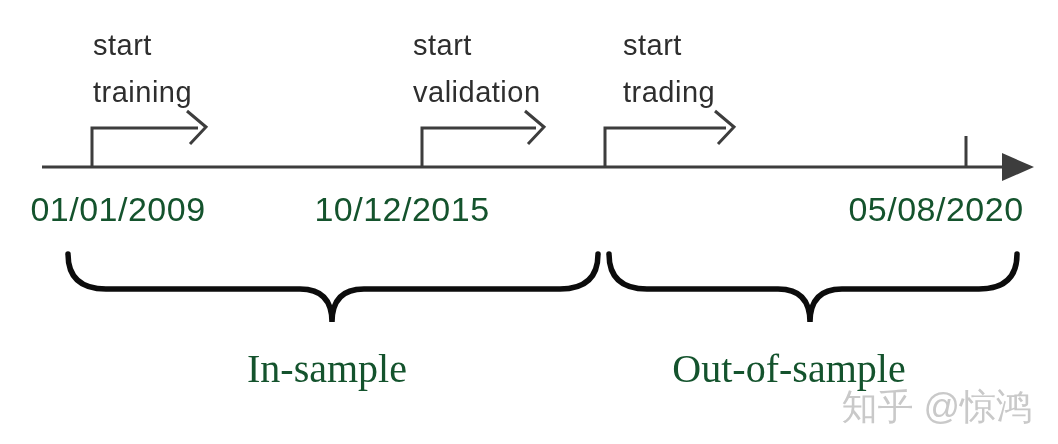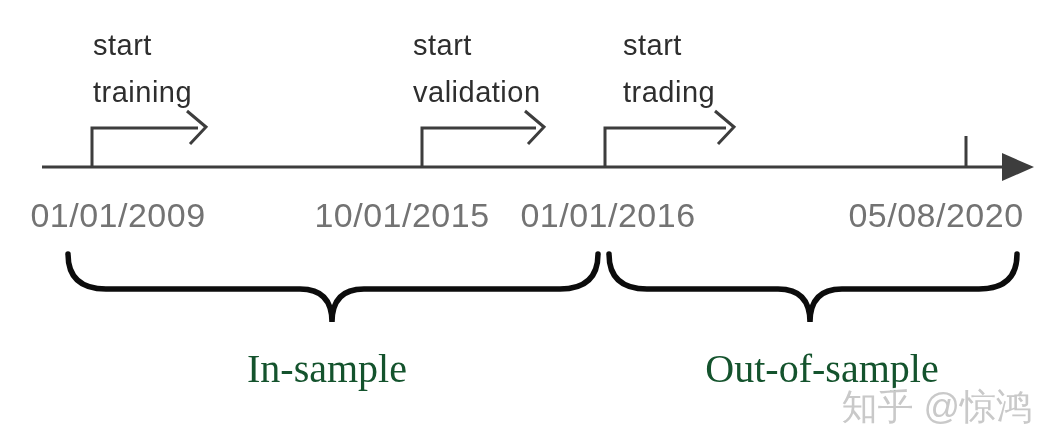--- a/index.html
+++ b/index.html
@@ -15,24 +15,24 @@
   .start-label {
     position: absolute;
     font-size: 29px;
     line-height: 47px;
     color: #2e2e2e;
     white-space: pre-line;
     letter-spacing: 0.5px;
   }
   .date-label {
     position: absolute;
-    top: 196px;
+    top: 190px;
     transform: translateX(-50%);
     font-size: 34px;
-    color: #737373;
+    color: #14532d;
     white-space: nowrap;
     letter-spacing: 0.5px;
   }
   .period-label {
     position: absolute;
     top: 345px;
     transform: translateX(-50%);
     font-family: "Liberation Serif", "DejaVu Serif", serif;
     font-size: 40px;
     color: #14532d;
@@ -78,25 +78,24 @@
 training</div>
 
   <div class="start-label" style="left:413px; top:22px;">start
 validation</div>
 
   <div class="start-label" style="left:623px; top:22px;">start
 trading</div>
 
   <div class="date-label" style="left:118px;">01/01/2009</div>
 
-  <div class="date-label" style="left:402px;">10/01/2015</div>
+  <div class="date-label" style="left:402px;">10/12/2015</div>
 
-  <div class="date-label" style="left:608px;">01/01/2016</div>
 
   <div class="date-label" style="left:936px;text-align:center;">05/08/2020</div>
 
   <div class="period-label" style="left:327px;">In-sample</div>
 
-  <div class="period-label" style="left:822px;">Out-of-sample</div>
+  <div class="period-label" style="left:789px;">Out-of-sample</div>
 
   <div class="watermark">知乎 @惊鸿</div>
 
 </div>
 
 </body></html>

